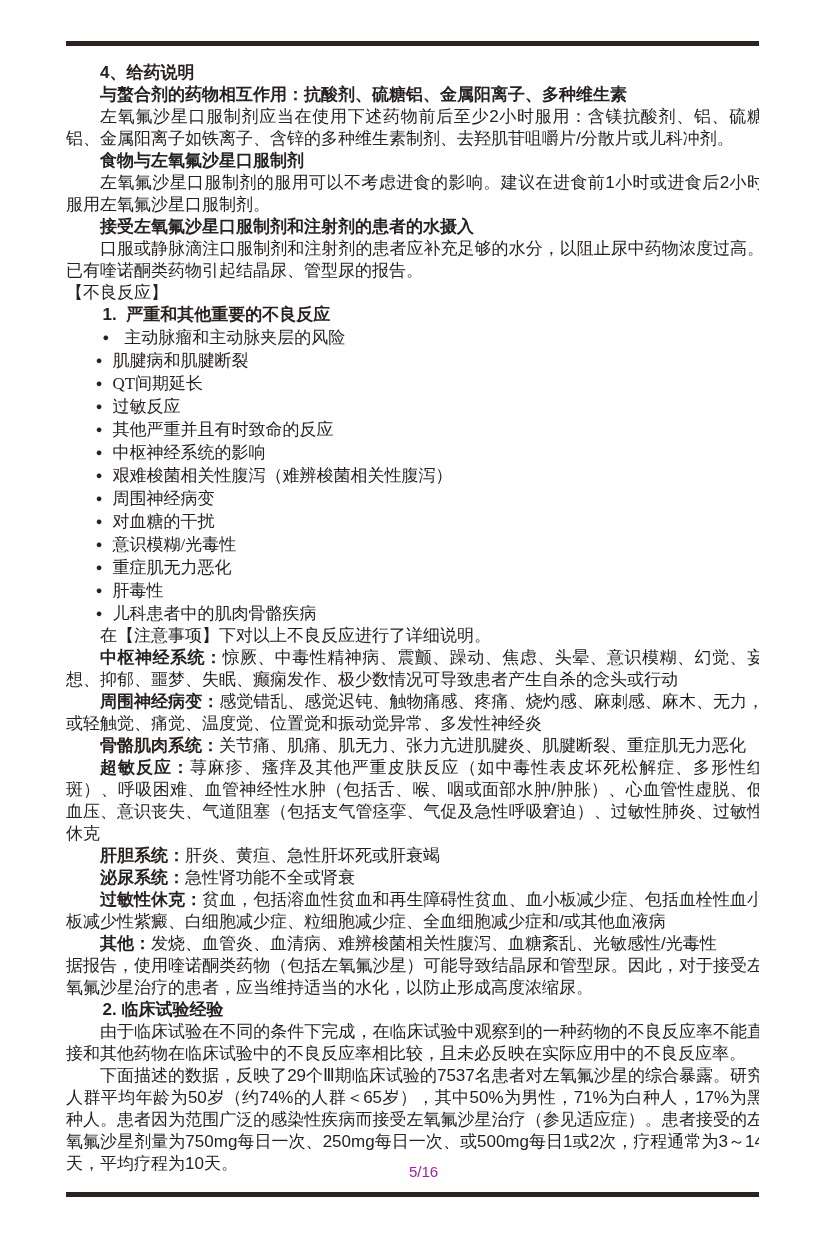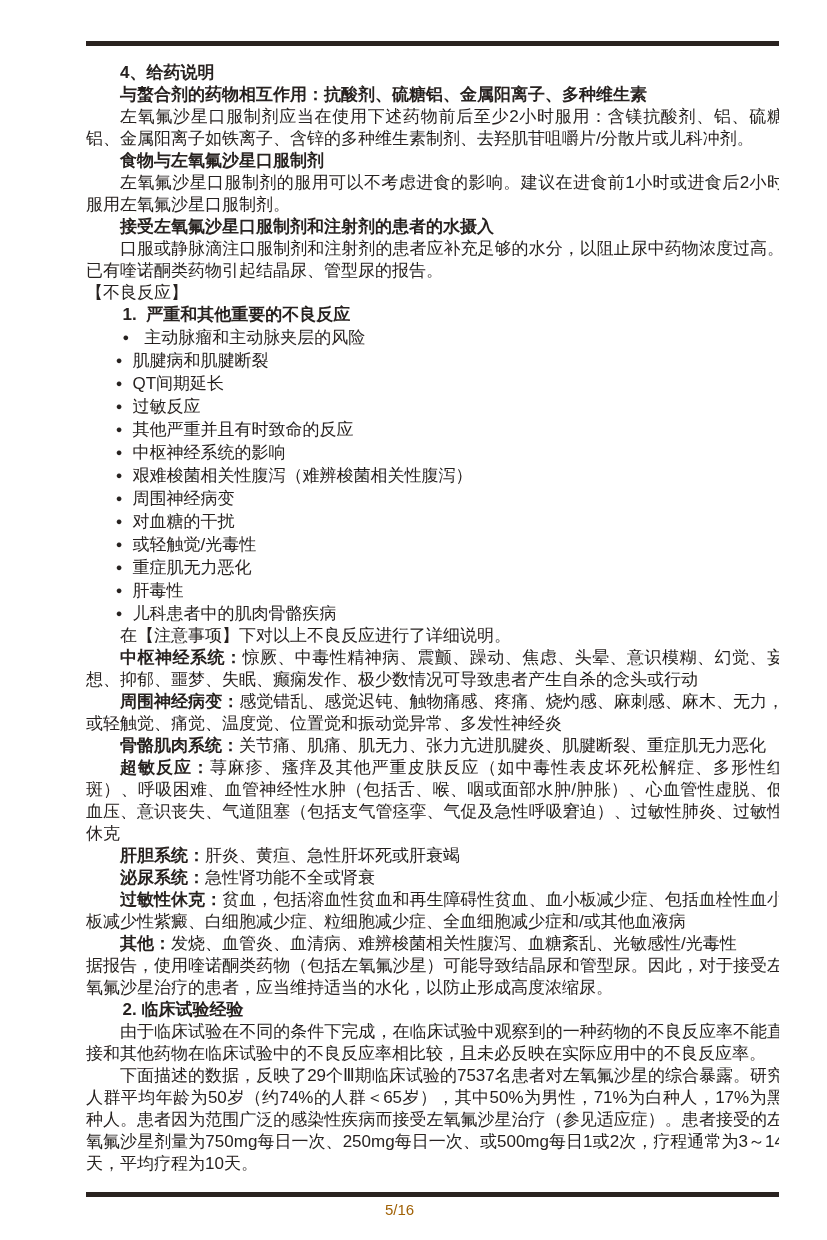--- a/index.html
+++ b/index.html
@@ -3,48 +3,48 @@
 <meta charset="utf-8">
 <style>
   html,body{margin:0;padding:0;background:#ffffff;}
   .page{
     position:relative;
     width:759px;height:1240px;
     background:#ffffff;
     font-family:"Liberation Sans","DejaVu Sans",sans-serif;
     color:#272220;
     overflow:hidden;
-    margin-left:20px;
   }
   .rule{position:absolute;left:66px;width:697px;height:5px;background:#2a2320;}
   .rule-top{top:41px;}
   .rule-bottom{top:1192px;}
   .doc-body{
     position:absolute;left:66px;top:62px;width:698px;
     font-size:17px;line-height:22px;
     text-align:justify;
     letter-spacing:0;
   }
   .doc-body p{margin:0;padding:0;}
   .h{font-weight:700;text-indent:2em;}
   .num{text-indent:2.15em;}
   .p{text-indent:2em;}
   .p0{text-indent:0;}
   .sec{text-indent:0;}
   .b{text-indent:0;}
   .b1{text-indent:2.15em;}
-  .b2{text-indent:1.75em;}
+  .b2{text-indent:1.75em;font-family:Liberation Serif, serif;}
   .dot{font-size:11px;vertical-align:2px;}
   .b1 .dot{margin-right:15px;}
   .b2 .dot{margin-right:10px;}
   .lab b{font-weight:700;}
   .footer{
-    position:absolute;top:1201px;left:0;width:100%;
-    text-align:center;font-size:15px;line-height:18px;color:#a16207;
+    position:absolute;top:1163px;left:0;width:100%;
+    text-align:center;font-size:15px;line-height:18px;color:#a21caf;
     font-family:"Liberation Sans","DejaVu Sans",sans-serif;
+    padding-left:44px;
   }
 </style>
 </head>
 <body>
 
 <div class="page">
   <div class="rule rule-top"></div>
   <div class="doc-body" id="doc-body">
       <p class="h">4、给药说明</p>
       <p class="h">与螯合剂的药物相互作用：抗酸剂、硫糖铝、金属阳离子、多种维生素</p>
@@ -57,21 +57,21 @@
       <p class="h num">1.&nbsp;&nbsp;严重和其他重要的不良反应</p>
       <p class="b b1"><span class="dot">●</span><span>主动脉瘤和主动脉夹层的风险</span></p>
       <p class="b b2"><span class="dot">●</span><span>肌腱病和肌腱断裂</span></p>
       <p class="b b2"><span class="dot">●</span><span>QT间期延长</span></p>
       <p class="b b2"><span class="dot">●</span><span>过敏反应</span></p>
       <p class="b b2"><span class="dot">●</span><span>其他严重并且有时致命的反应</span></p>
       <p class="b b2"><span class="dot">●</span><span>中枢神经系统的影响</span></p>
       <p class="b b2"><span class="dot">●</span><span>艰难梭菌相关性腹泻（难辨梭菌相关性腹泻）</span></p>
       <p class="b b2"><span class="dot">●</span><span>周围神经病变</span></p>
       <p class="b b2"><span class="dot">●</span><span>对血糖的干扰</span></p>
-      <p class="b b2"><span class="dot">●</span><span>或轻触觉/光毒性</span></p>
+      <p class="b b2"><span class="dot">●</span><span>意识模糊/光毒性</span></p>
       <p class="b b2"><span class="dot">●</span><span>重症肌无力恶化</span></p>
       <p class="b b2"><span class="dot">●</span><span>肝毒性</span></p>
       <p class="b b2"><span class="dot">●</span><span>儿科患者中的肌肉骨骼疾病</span></p>
       <p class="p">在【注意事项】下对以上不良反应进行了详细说明。</p>
       <p class="p lab"><b>中枢神经系统：</b><span>惊厥、中毒性精神病、震颤、躁动、焦虑、头晕、意识模糊、幻觉、妄想、抑郁、噩梦、失眠、癫痫发作、极少数情况可导致患者产生自杀的念头或行动</span></p>
       <p class="p lab"><b>周围神经病变：</b><span>感觉错乱、感觉迟钝、触物痛感、疼痛、烧灼感、麻刺感、麻木、无力，或轻触觉、痛觉、温度觉、位置觉和振动觉异常、多发性神经炎</span></p>
       <p class="p lab"><b>骨骼肌肉系统：</b><span>关节痛、肌痛、肌无力、张力亢进肌腱炎、肌腱断裂、重症肌无力恶化</span></p>
       <p class="p lab"><b>超敏反应：</b><span>荨麻疹、瘙痒及其他严重皮肤反应（如中毒性表皮坏死松解症、多形性红斑）、呼吸困难、血管神经性水肿（包括舌、喉、咽或面部水肿/肿胀）、心血管性虚脱、低血压、意识丧失、气道阻塞（包括支气管痉挛、气促及急性呼吸窘迫）、过敏性肺炎、过敏性休克</span></p>
       <p class="p lab"><b>肝胆系统：</b><span>肝炎、黄疸、急性肝坏死或肝衰竭</span></p>
       <p class="p lab"><b>泌尿系统：</b><span>急性肾功能不全或肾衰</span></p>

